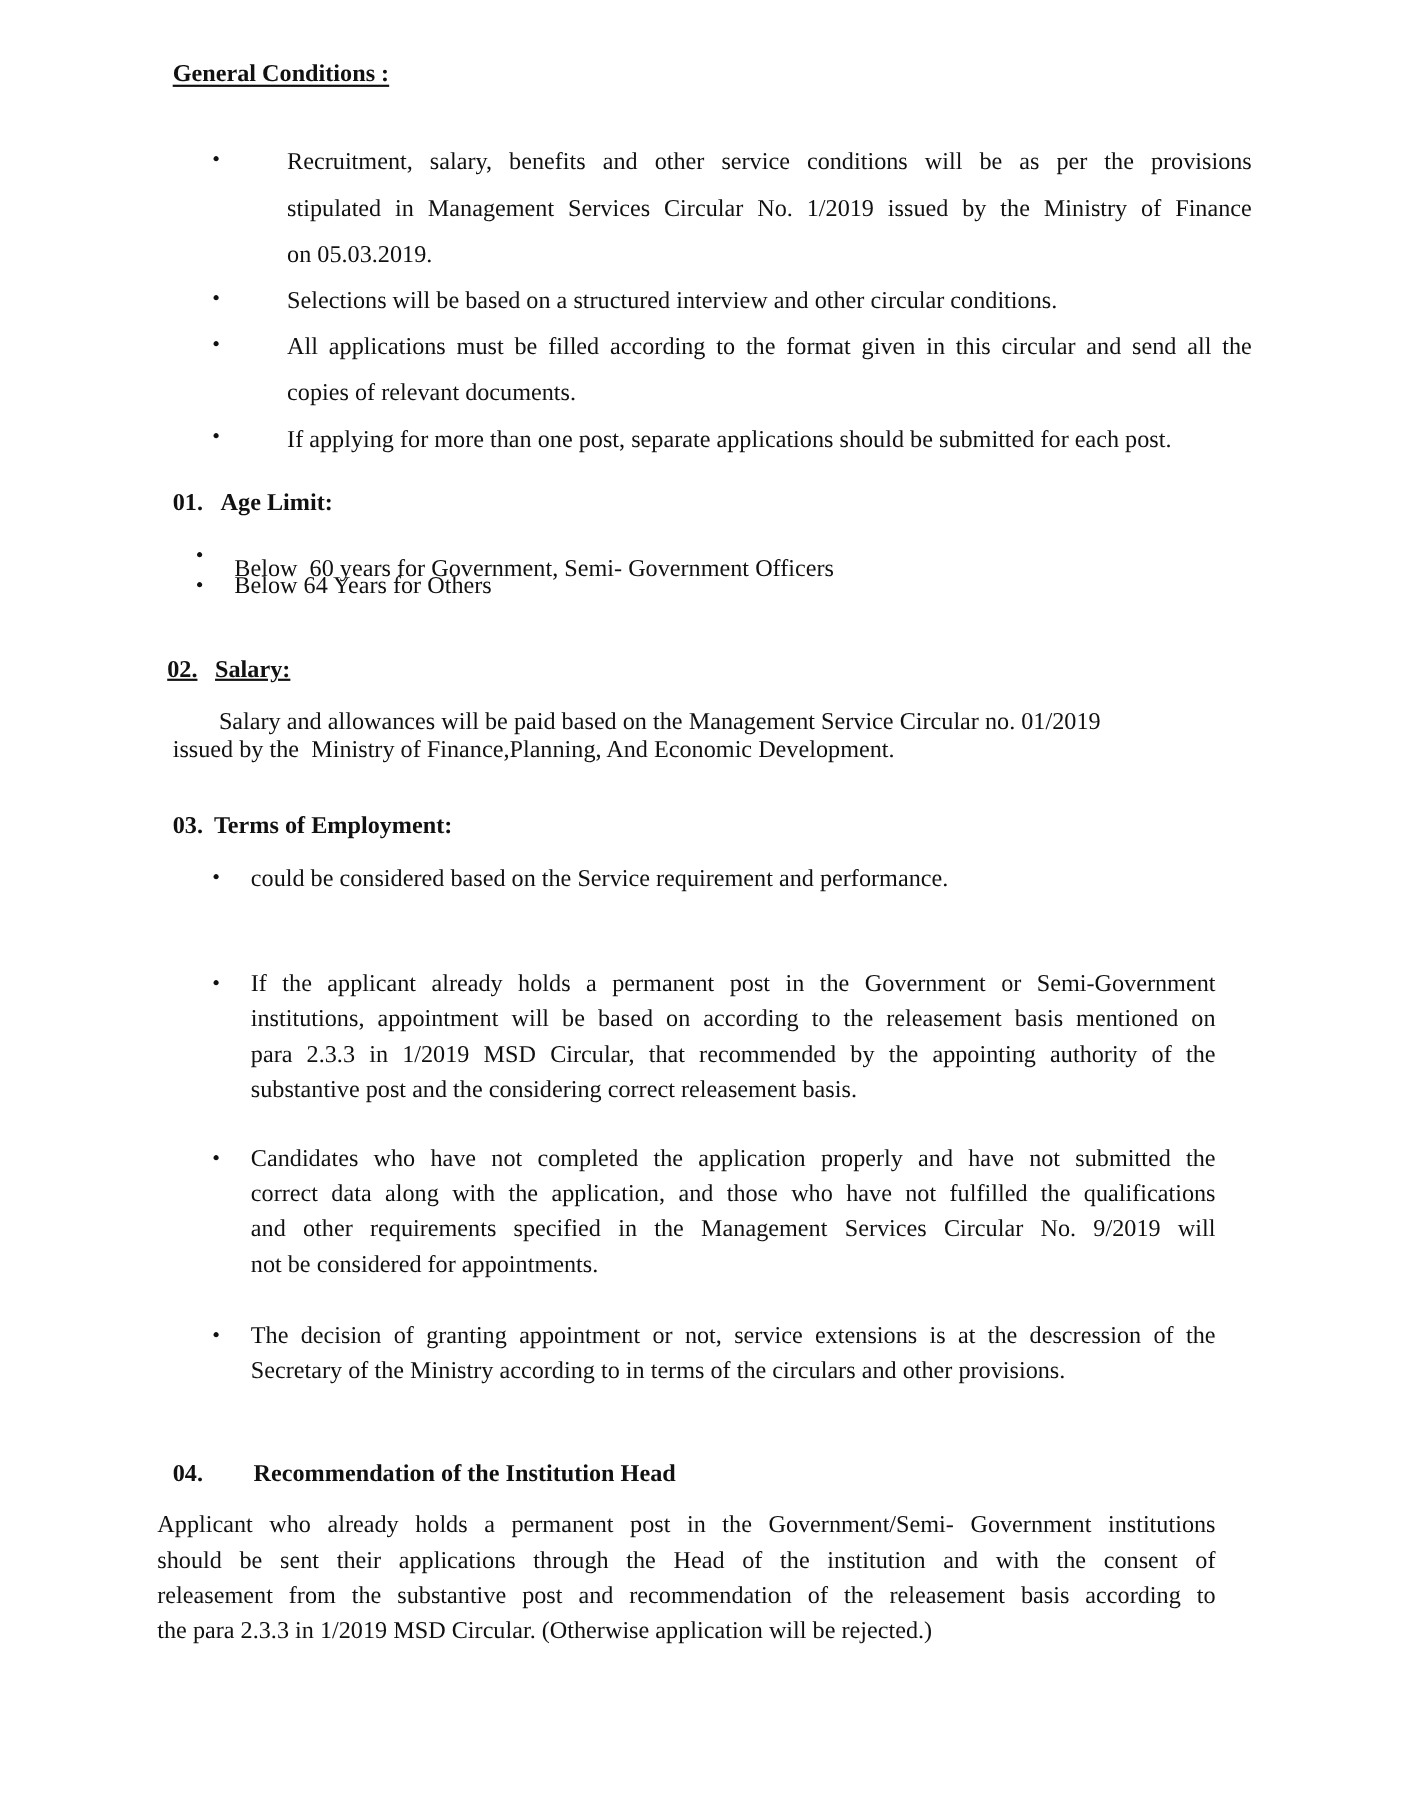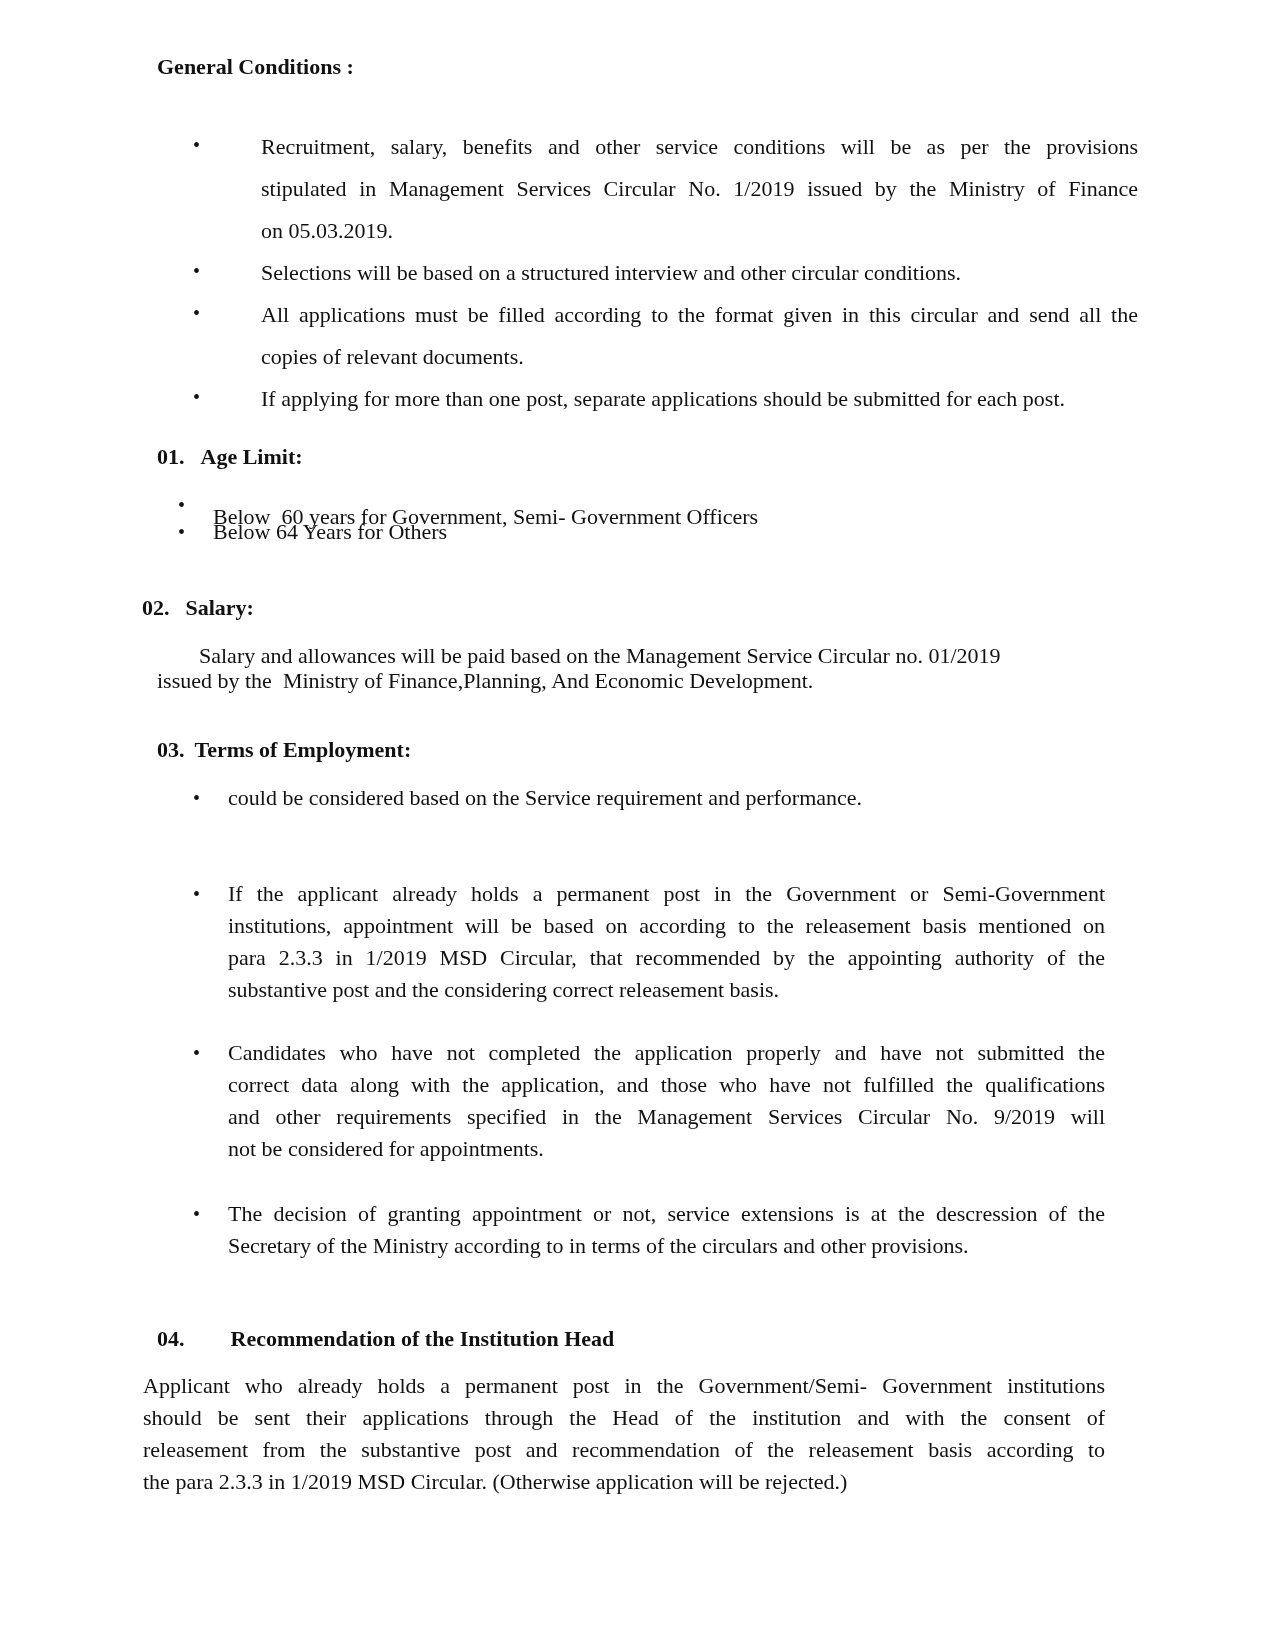--- a/index.html
+++ b/index.html
@@ -1,21 +1,21 @@
 <!DOCTYPE html>
 <html><head>
 <meta charset="utf-8">
 <style>
   html, body { margin: 0; padding: 0; background: #ffffff; }
   body { width: 1275px; height: 1650px; position: relative; overflow: hidden;
          font-family: "Liberation Serif", "DejaVu Serif", serif; color: #111; }
   .page { position: absolute; left: 0; top: 0; width: 1275px; height: 1650px; }
   .abs { position: absolute; }
   .heading { font-weight: bold; font-size: 22px; }
-  .u { text-underline-offset: 3px; }
+  .u { text-decoration: underline; text-underline-offset: 3px; }
   .txt { font-size: 22px; line-height: 32px; text-align: justify; text-align-last: left; }
   .txt2 { font-size: 22px; line-height: 42px; text-align: justify; text-align-last: left; margin-left: 33px; }
   .bullet { position: absolute; font-size: 20px; }
   .j { text-align: justify; text-align-last: justify; }
 </style>
 </head>
 <body>
 
 <div class="page">
 
@@ -45,21 +45,21 @@
   </div>
 
   <div class="abs heading" style="left:157px; top:444px;">
     <span>01.</span><span style="display:inline-block;width:16px;"></span><span>Age Limit:</span>
   </div>
   <span class="bullet" style="left:178px; top:494px;">•</span>
   <div class="abs" style="left:213px; top:504px; font-size:22px; white-space:pre;">Below  60 years for Government, Semi- Government Officers</div>
   <span class="bullet" style="left:178px; top:521px;">•</span>
   <div class="abs" style="left:213px; top:519px; font-size:22px; white-space:pre;">Below 64 Years for Others</div>
 
-  <div class="abs heading" style="left:142px; top:595px;">
+  <div class="abs heading" style="left:152px; top:595px;text-decoration:underline;">
     <span>02.</span><span style="display:inline-block;width:16px;"></span><span>Salary:</span>
   </div>
   <div class="abs" style="left:199px; top:643px; font-size:22px; white-space:pre;">Salary and allowances will be paid based on the Management Service Circular no. 01/2019</div>
   <div class="abs" style="left:157px; top:668px; font-size:22px; white-space:pre;">issued by the  Ministry of Finance,Planning, And Economic Development.</div>
 
   <div class="abs heading" style="left:157px; top:737px;">
     <span>03.</span><span style="display:inline-block;width:10px;"></span><span>Terms of Employment:</span>
   </div>
 
   <span class="bullet" style="left:193px; top:787px;">•</span>

